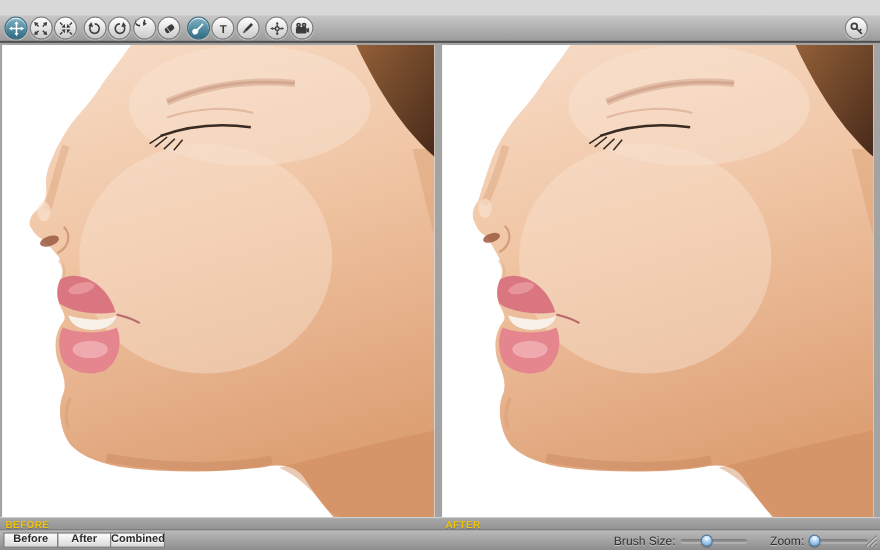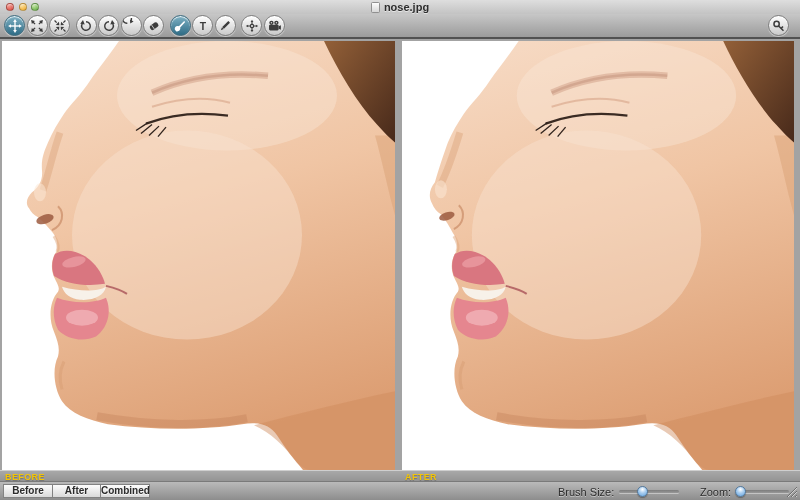--- a/index.html
+++ b/index.html
@@ -84,31 +84,20 @@
     box-shadow:0 1px 1px rgba(0,0,0,.3); }
   .resizegrip { position:absolute; right:2px; bottom:2px; }
 
   .icon-label-T { font-family:"Liberation Sans", sans-serif; font-weight:bold; }
 </style>
 </head>
 <body>
 
 <div class="window">
 
-  <div class="titlebar">
-    <div class="lights">
-      <div class="light red"></div>
-      <div class="light yellow"></div>
-      <div class="light green"></div>
-    </div>
-    <div class="titlewrap">
-      <div class="docicon"></div>
-      <span class="title">nose.jpg</span>
-    </div>
-  </div>
 
   <div class="toolbar">
     <div class="tgroup">
       <div class="tbtn selected">
         <svg width="16" height="16" viewBox="0 0 20 20">
           <g stroke="#fff" stroke-width="1.7">
               <line x1="10" y1="4.6" x2="10" y2="15.4"></line>
               <line x1="4.6" y1="10" x2="15.4" y2="10"></line>
             </g>
           <g fill="#fff">

